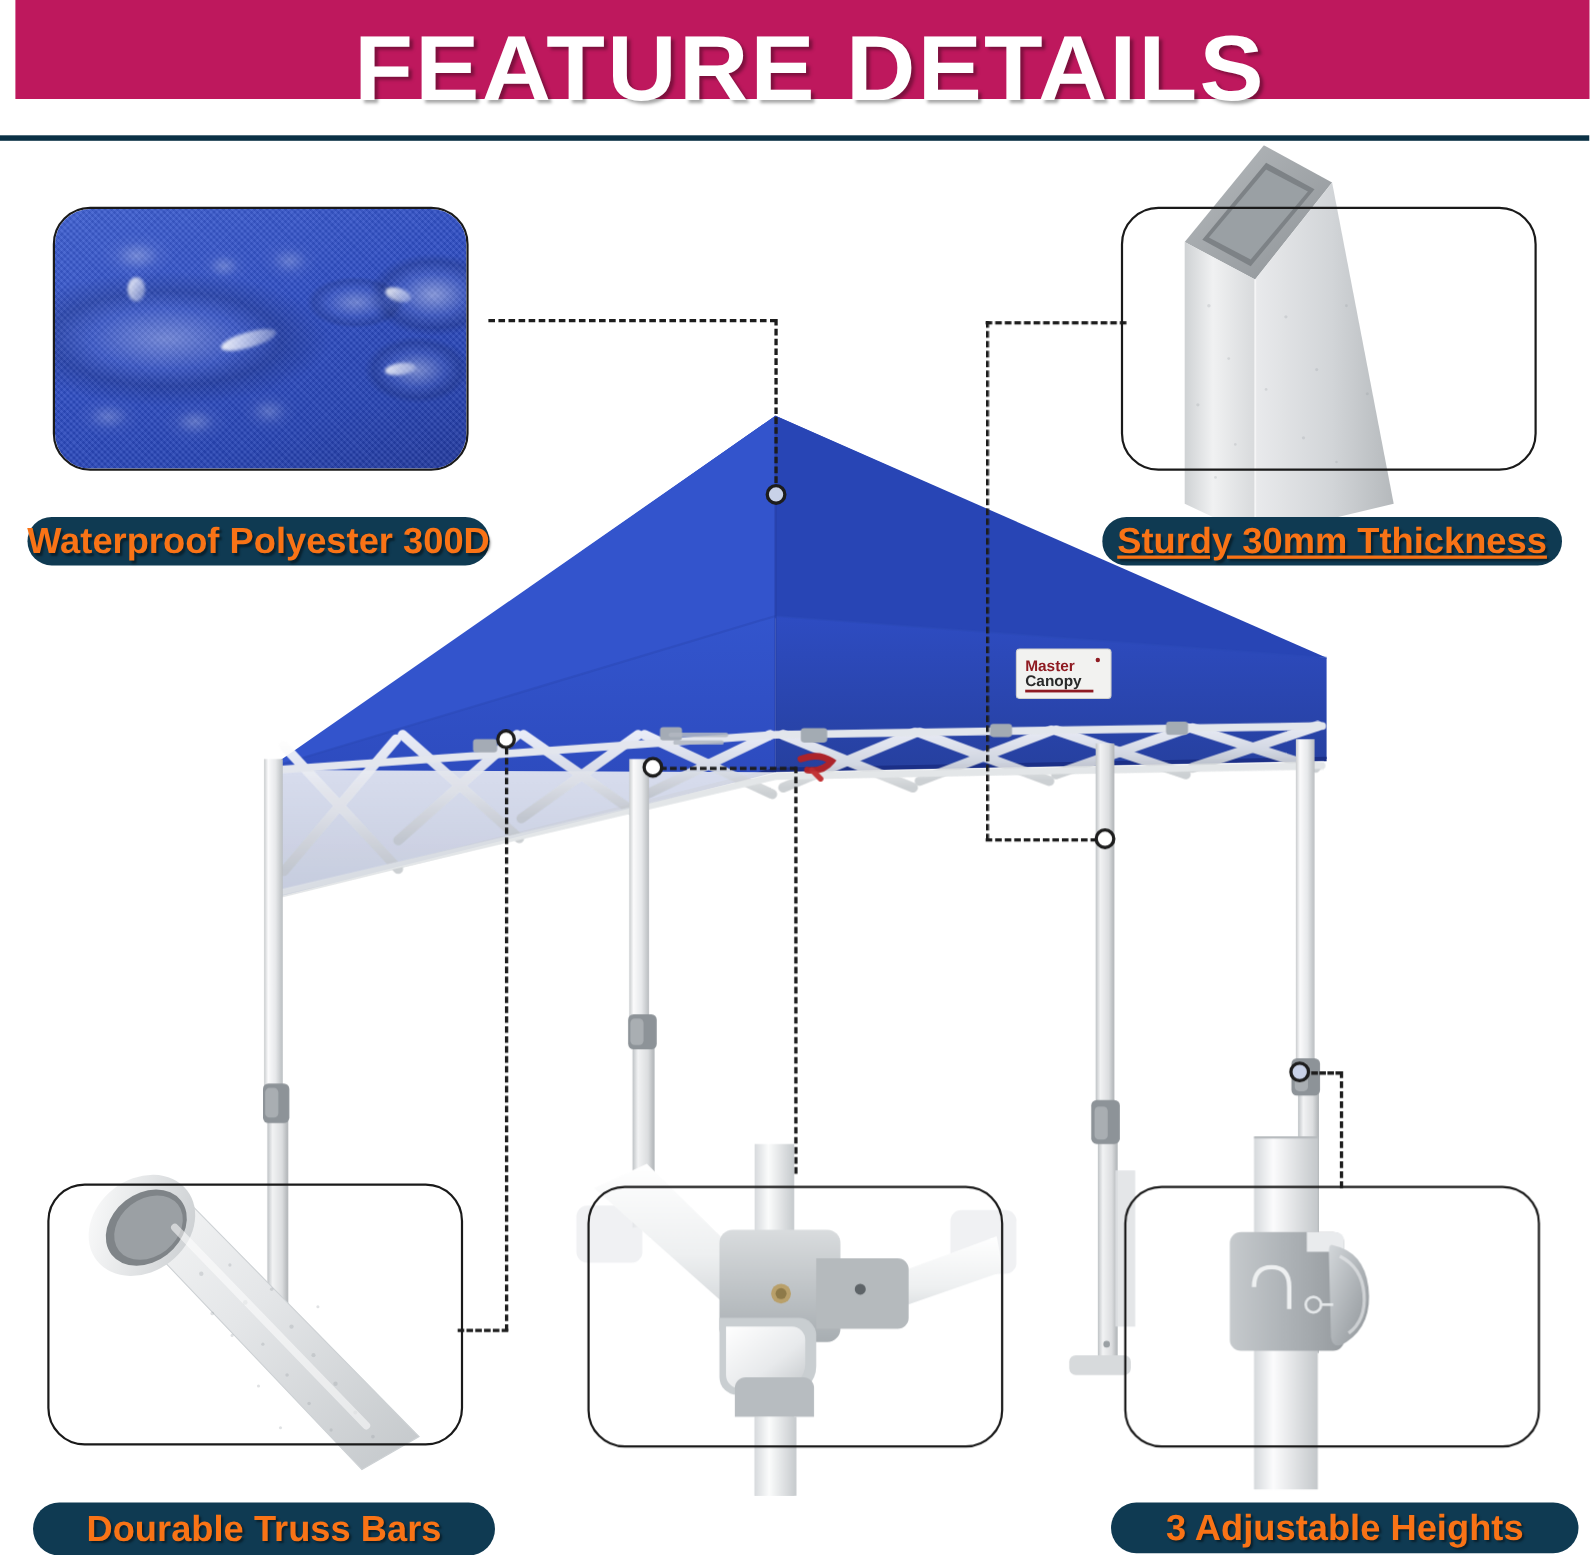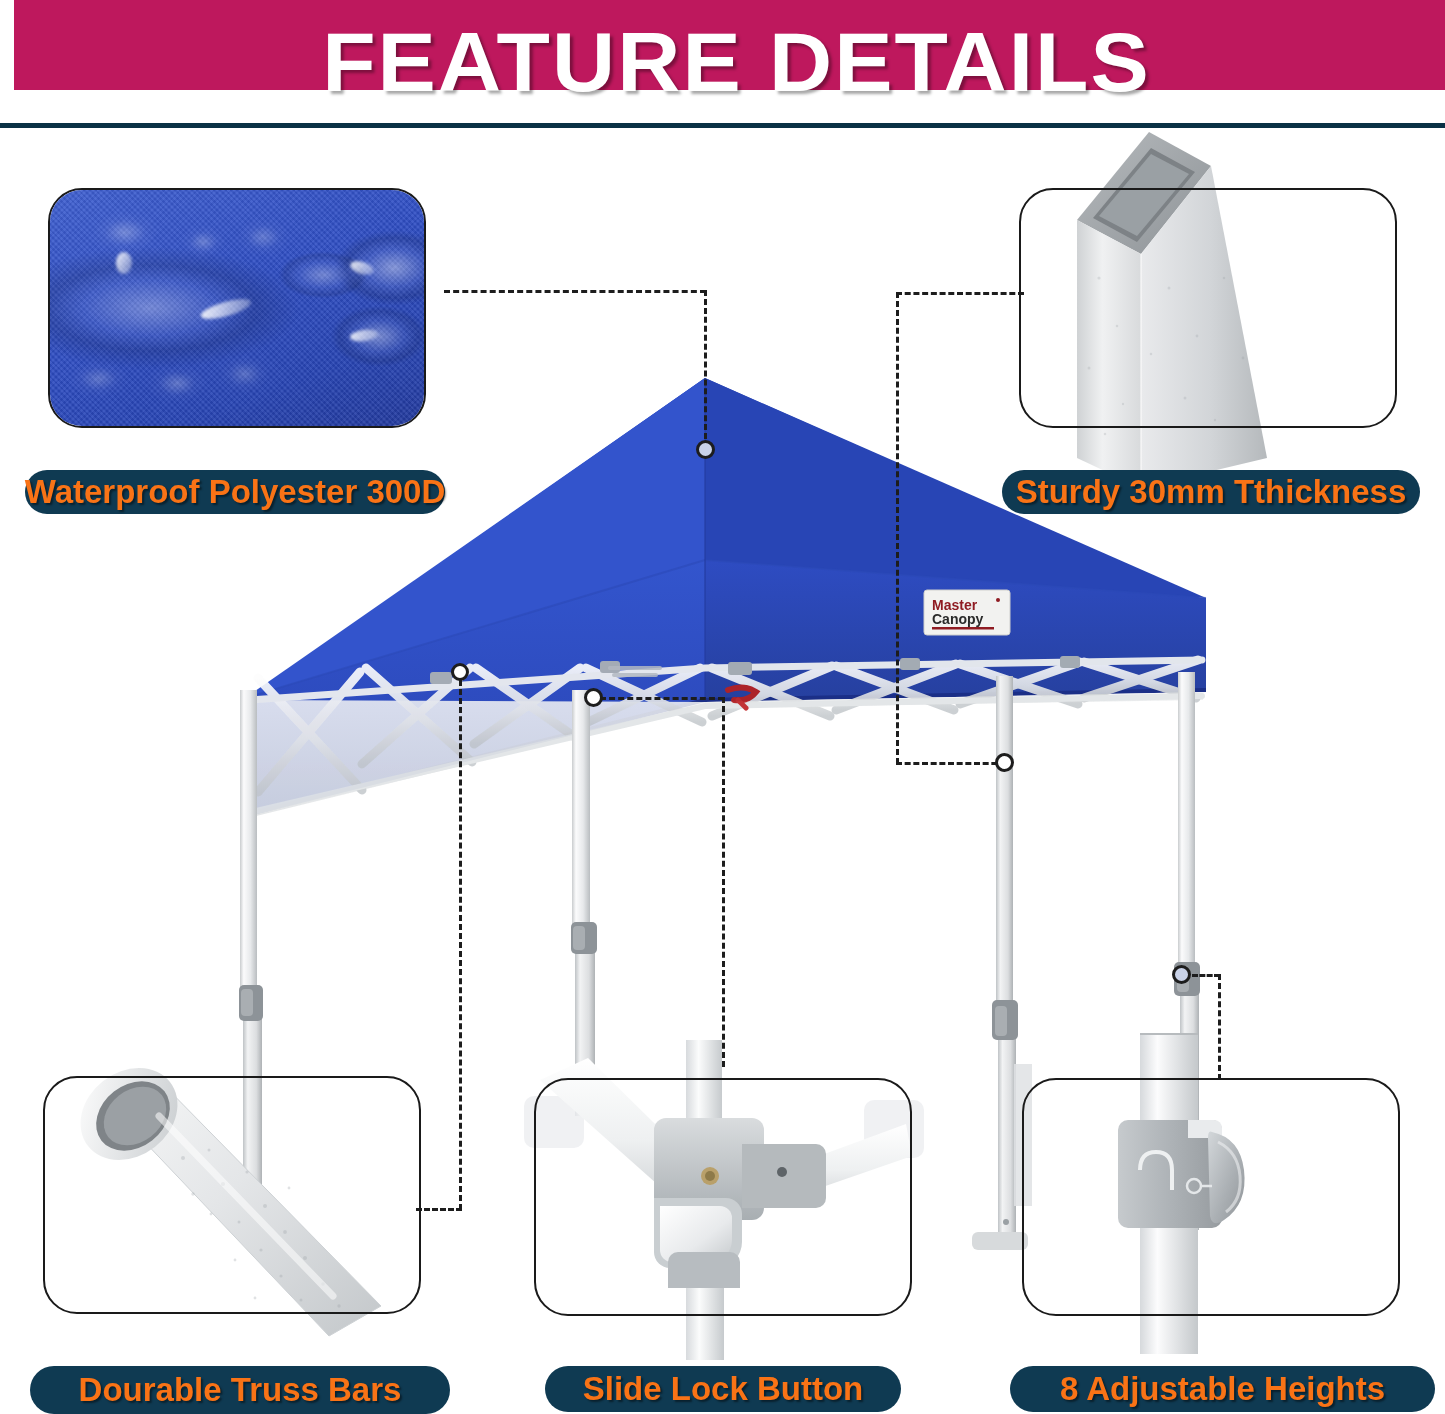--- a/index.html
+++ b/index.html
@@ -341,21 +341,21 @@
         <circle cx="196" cy="262" r="1.2"></circle>
           <circle cx="132" cy="196" r="1.3"></circle>
         <circle cx="224" cy="200" r="1.4"></circle>
           <circle cx="86" cy="276" r="1.3"></circle>
       </g>
 
       <path d="M122,96 L122,330" stroke="#ffffff" stroke-width="2" opacity="0.5"></path>
     </svg>
     <div class="frame-outline"></div>
   </div>
-  <div class="pill" style="left:1002px;top:470px;width:418px;height:44px;">Sturdy 30mm Tthickness</div>
+  <div class="pill" style="left:1002px;top:470px;width:418px;height:44px;text-decoration:underline;">Sturdy 30mm Tthickness</div>
 
   <div class="frame-nobox" style="left:43px;top:1076px;width:378px;height:238px;">
     <svg width="420" height="300" viewBox="0 0 420 300" style="position:absolute;left:-10px;top:-22px;overflow:visible;">
       <defs>
         <linearGradient id="gOvalBody" x1="0" y1="0" x2="1" y2="1">
           <stop offset="0%" stop-color="#f7f8f8"></stop>
           <stop offset="45%" stop-color="#e4e6e8"></stop>
           <stop offset="100%" stop-color="#c3c7ca"></stop>
         </linearGradient>
         <linearGradient id="gOvalRim" x1="0" y1="0" x2="1" y2="1">
@@ -440,21 +440,20 @@
       <circle cx="248" cy="112" r="5" fill="#5e6468"></circle>
 
       <path d="M120,138 h72 a16,16 0 0 1 16,16 v28 a26,26 0 0 1 -26,26 h-46 a16,16 0 0 1 -16,-16 z" fill="#c9ced1"></path>
       <path d="M126,146 h60 a12,12 0 0 1 12,12 v22 a22,22 0 0 1 -22,22 h-38 a12,12 0 0 1 -12,-12 z" fill="url(#gBtn)"></path>
 
       <path d="M144,192 h52 a10,10 0 0 1 10,10 v26 h-72 v-26 a10,10 0 0 1 10,-10 z" fill="#b7bcc0"></path>
       <rect x="152" y="228" width="38" height="72" fill="url(#gPostV)"></rect>
     </svg>
     <div class="frame-outline"></div>
   </div>
-  <div class="pill" style="left:545px;top:1366px;width:356px;height:46px;">Slide Lock Button</div>
 
   <div class="frame-nobox" style="left:1022px;top:1078px;width:378px;height:238px;">
     <svg width="378" height="300" viewBox="0 0 378 300" style="position:absolute;left:0;top:-20px;overflow:visible;">
       <defs>
         <linearGradient id="gLegP" x1="0" y1="0" x2="1" y2="0">
           <stop offset="0%" stop-color="#d6d9dc"></stop>
           <stop offset="30%" stop-color="#fcfcfd"></stop>
           <stop offset="100%" stop-color="#c4c8cb"></stop>
         </linearGradient>
         <linearGradient id="gCollar" x1="0" y1="0" x2="1" y2="0">
@@ -481,15 +480,15 @@
       <path d="M118,112 q0,-18 16,-18 q16,0 16,18 v20" fill="none" stroke="#eef0f1" stroke-width="4"></path>
 
       <path d="M190,74 q28,6 32,38 q4,34 -20,50 q-12,8 -14,-4 l-2,-78 q0,-8 4,-6 z" fill="url(#gTab)"></path>
       <path d="M196,84 q20,10 22,34 q2,24 -14,36" fill="none" stroke="#eceef0" stroke-width="3" opacity="0.6"></path>
 
       <circle cx="172" cy="128" r="7" fill="none" stroke="#e4e7e9" stroke-width="2.5"></circle>
       <path d="M178,128 h12" stroke="#e4e7e9" stroke-width="2.5"></path>
     </svg>
     <div class="frame-outline"></div>
   </div>
-  <div class="pill" style="left:1010px;top:1366px;width:425px;height:46px;">8 Adjustable Heights</div>
+  <div class="pill" style="left:1010px;top:1366px;width:425px;height:46px;">3 Adjustable Heights</div>
 
 </div>
 
 </body></html>

